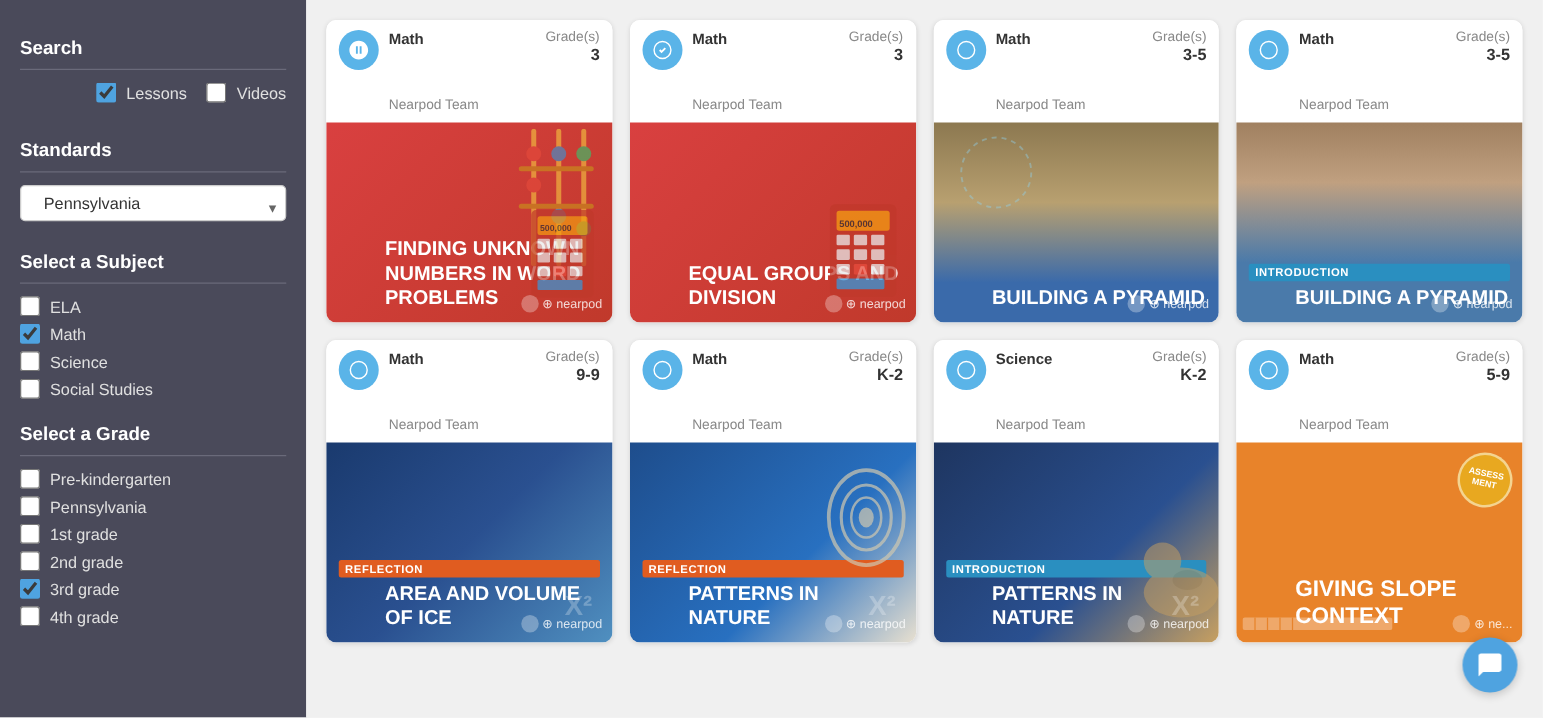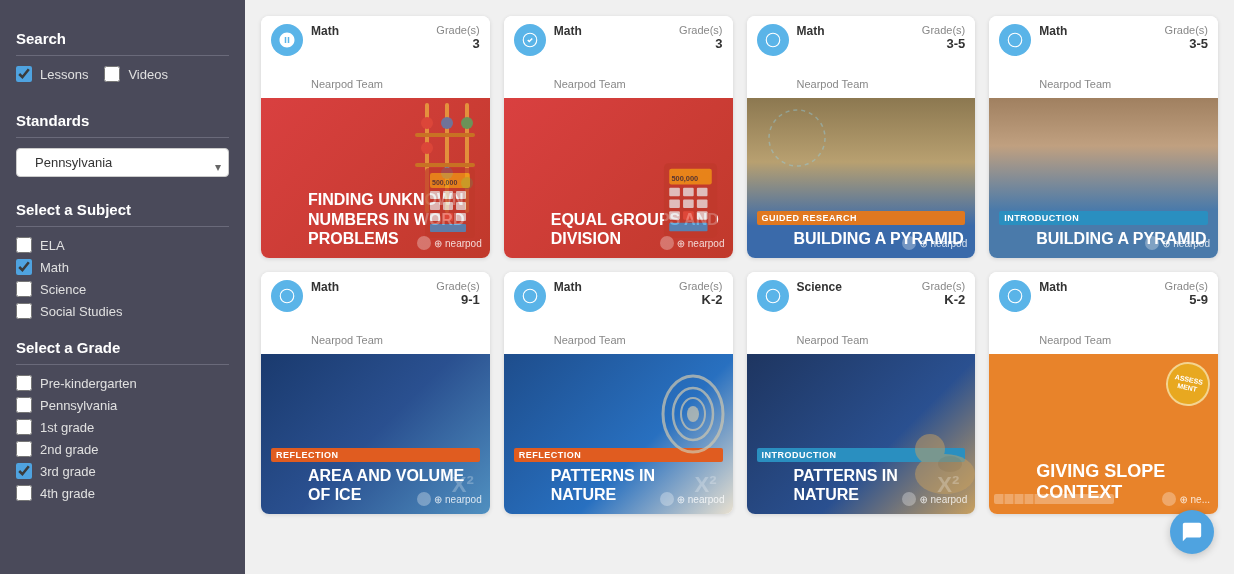--- a/index.html
+++ b/index.html
@@ -195,21 +195,21 @@
       box-shadow: 0 2px 8px rgba(0,0,0,0.2);
       z-index: 100;
     }
   </style>
 </head>
 <body>
 
 <div class="sidebar">
   <div class="sidebar-section-title">Search</div>
   <hr class="sidebar-divider">
-  <div style="display:flex; gap:16px; margin-bottom:10px;">
+  <div style="display:flex; gap:16px; margin-bottom:10px;justify-content:flex-end;">
     <div class="checkbox-row">
       <input type="checkbox" checked="" id="cb-lessons" style="">
       <label for="cb-lessons">Lessons</label>
     </div>
     <div class="checkbox-row">
       <input type="checkbox" id="cb-videos" style="">
       <label for="cb-videos">Videos</label>
     </div>
   </div>
 
@@ -379,21 +379,20 @@
           <div class="card-subject">Math</div>
           <div class="card-team">Nearpod Team</div>
         </div>
         <div class="card-grade-block">
           <div class="card-grade-label">Grade(s)</div>
           <div class="card-grade-value">3-5</div>
         </div>
       </div>
       <div class="card-image" style="background: linear-gradient(180deg, #8c7850 0%, #b8a070 40%, #3a6aaa 80%);">
         <div class="card-image-content">
-          <div class="card-tag guided">GUIDED RESEARCH</div>
           <div class="card-title">BUILDING A PYRAMID</div>
           <div class="nearpod-logo">⊕ nearpod</div>
 
           <svg style="position:absolute;top:10px;left:10px;opacity:0.4;" width="80" height="60" viewBox="0 0 80 60">
             <circle cx="40" cy="30" r="28" stroke="#90d4f0" stroke-width="1.5" fill="none" stroke-dasharray="4 4"></circle>
           </svg>
         </div>
       </div>
     </div>
 
@@ -432,21 +431,21 @@
           <svg viewBox="0 0 24 24" fill="white">
               <circle cx="12" cy="12" r="9" stroke="white" stroke-width="1.5" fill="none"></circle>
             </svg>
         </div>
         <div class="card-meta">
           <div class="card-subject">Math</div>
           <div class="card-team">Nearpod Team</div>
         </div>
         <div class="card-grade-block">
           <div class="card-grade-label">Grade(s)</div>
-          <div class="card-grade-value">9-1</div>
+          <div class="card-grade-value">9-9</div>
         </div>
       </div>
       <div class="card-image" style="background: linear-gradient(135deg, #1a3a6e 0%, #2a5090 50%, #5090c0 100%);">
         <div class="card-image-content">
 
           <div style="position:absolute;bottom:16px;right:16px;font-size:22px;font-weight:900;color:rgba(255,255,255,0.25);">X²</div>
           <div class="card-tag reflection">REFLECTION</div>
           <div class="card-title">AREA AND VOLUME OF ICE</div>
           <div class="nearpod-logo">⊕ nearpod</div>
         </div>

